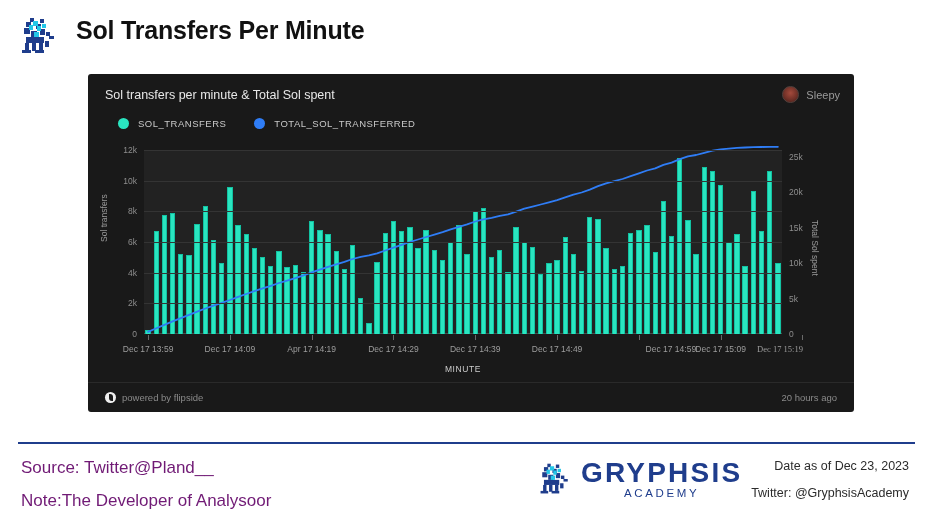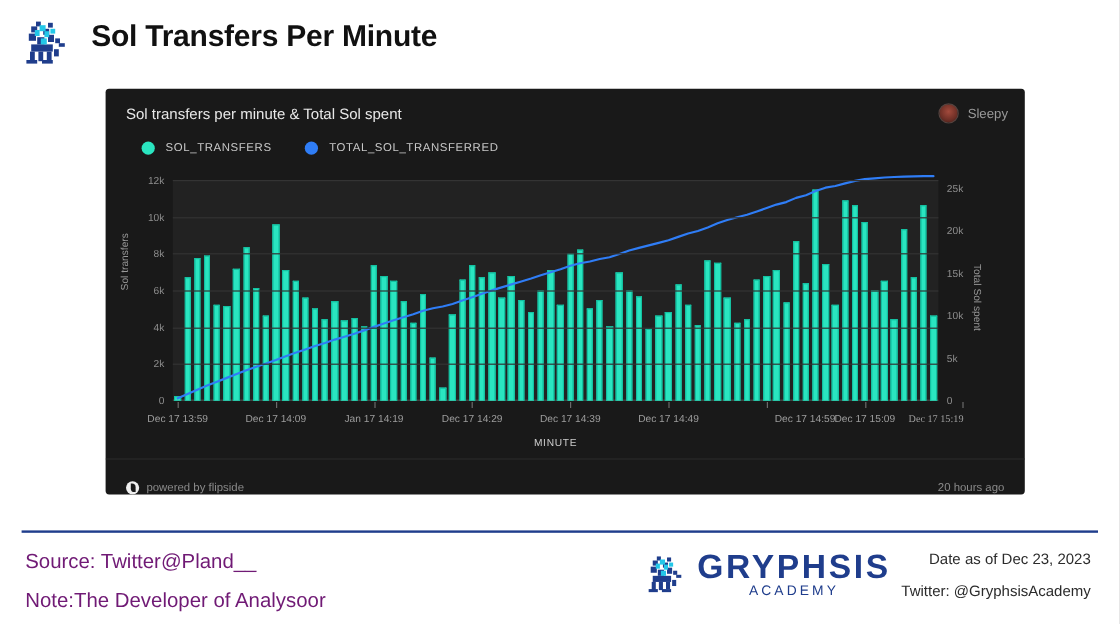--- a/index.html
+++ b/index.html
@@ -93,21 +93,21 @@
     white-space: nowrap; transform: translateX(-50%);
   }
   .xaxis-title {
     position: absolute; left: 56px; top: 222px; width: 638px;
     text-align: center; font-size: 8.5px; color: #cccccc; letter-spacing: 0.6px;
   }
 
   .card-footer {
     position: absolute; left: 0; bottom: 0; width: 766px; height: 30px;
     border-top: 1px solid #2a2a2a;
-    display: flex; align-items: flex-end; justify-content: space-between;
+    display: flex; align-items: center; justify-content: space-between;
     padding: 0 17px;
   }
   .powered { display: flex; align-items: center; gap: 6px; }
   .flip-mark {
     width: 11px; height: 11px; border-radius: 50%;
     background: #efefef; position: relative;
   }
   .flip-mark::after {
     content: ""; position: absolute; left: 4px; top: 2px;
     width: 4px; height: 7px; background: #191919;
@@ -297,21 +297,21 @@
           <div class="ytick-r" style="top: 42.4615px;">20k</div>
           <div class="ytick-r" style="top: 7.07692px;">25k</div>
         </div>
 
       <div class="xaxis" id="xaxis">
           <div class="xtick-mark" style="left: 4.08974px;"></div>
           <div class="xtick-label" style="left: 4.08974px;">Dec 17 13:59</div>
           <div class="xtick-mark" style="left: 85.8846px;"></div>
           <div class="xtick-label" style="left: 85.8846px;">Dec 17 14:09</div>
           <div class="xtick-mark" style="left: 167.679px;"></div>
-          <div class="xtick-label" style="left: 167.679px;">Jan 17 14:19</div>
+          <div class="xtick-label" style="left: 167.679px;">Apr 17 14:19</div>
           <div class="xtick-mark" style="left: 249.474px;"></div>
           <div class="xtick-label" style="left: 249.474px;">Dec 17 14:29</div>
           <div class="xtick-mark" style="left: 331.269px;"></div>
           <div class="xtick-label" style="left: 331.269px;">Dec 17 14:39</div>
           <div class="xtick-mark" style="left: 413.064px;"></div>
           <div class="xtick-label" style="left: 413.064px;">Dec 17 14:49</div>
           <div class="xtick-mark" style="left: 494.859px;"></div>
           <div class="xtick-label" style="left: 494.859px; margin-left: 32px;">Dec 17 14:59</div>
           <div class="xtick-mark" style="left: 576.654px;"></div>
           <div class="xtick-label" style="left: 576.654px;">Dec 17 15:09</div>

